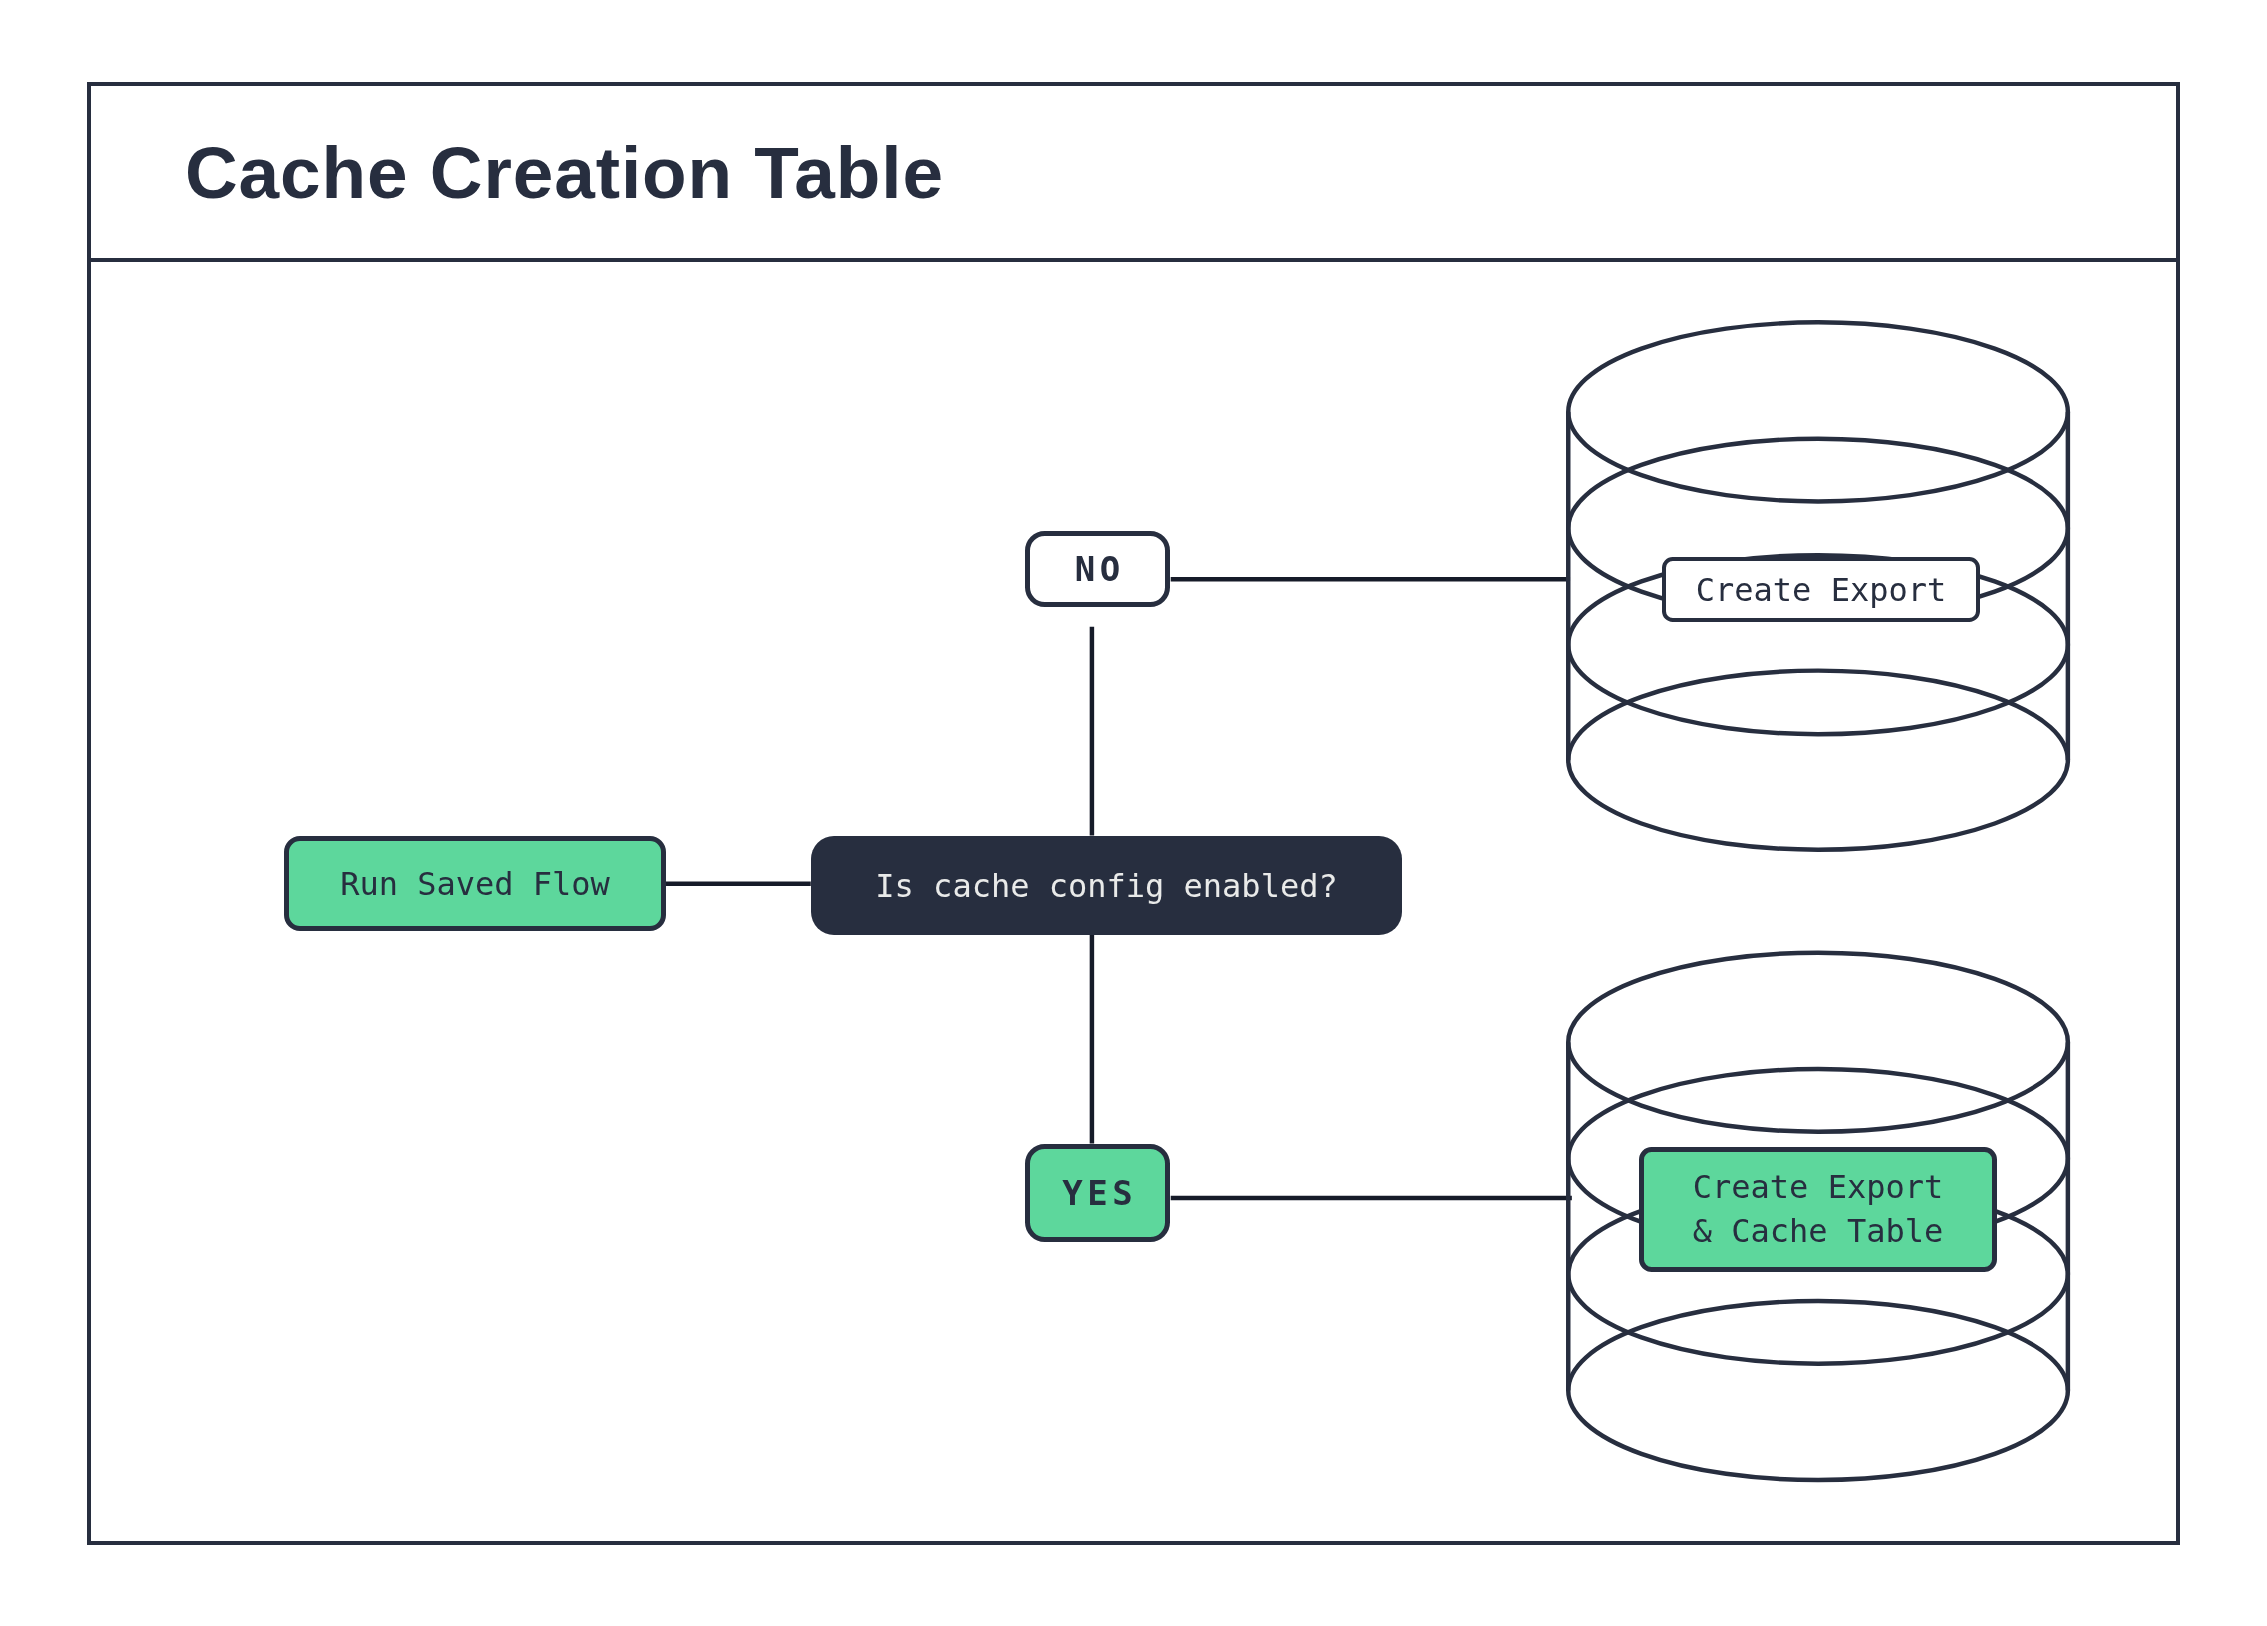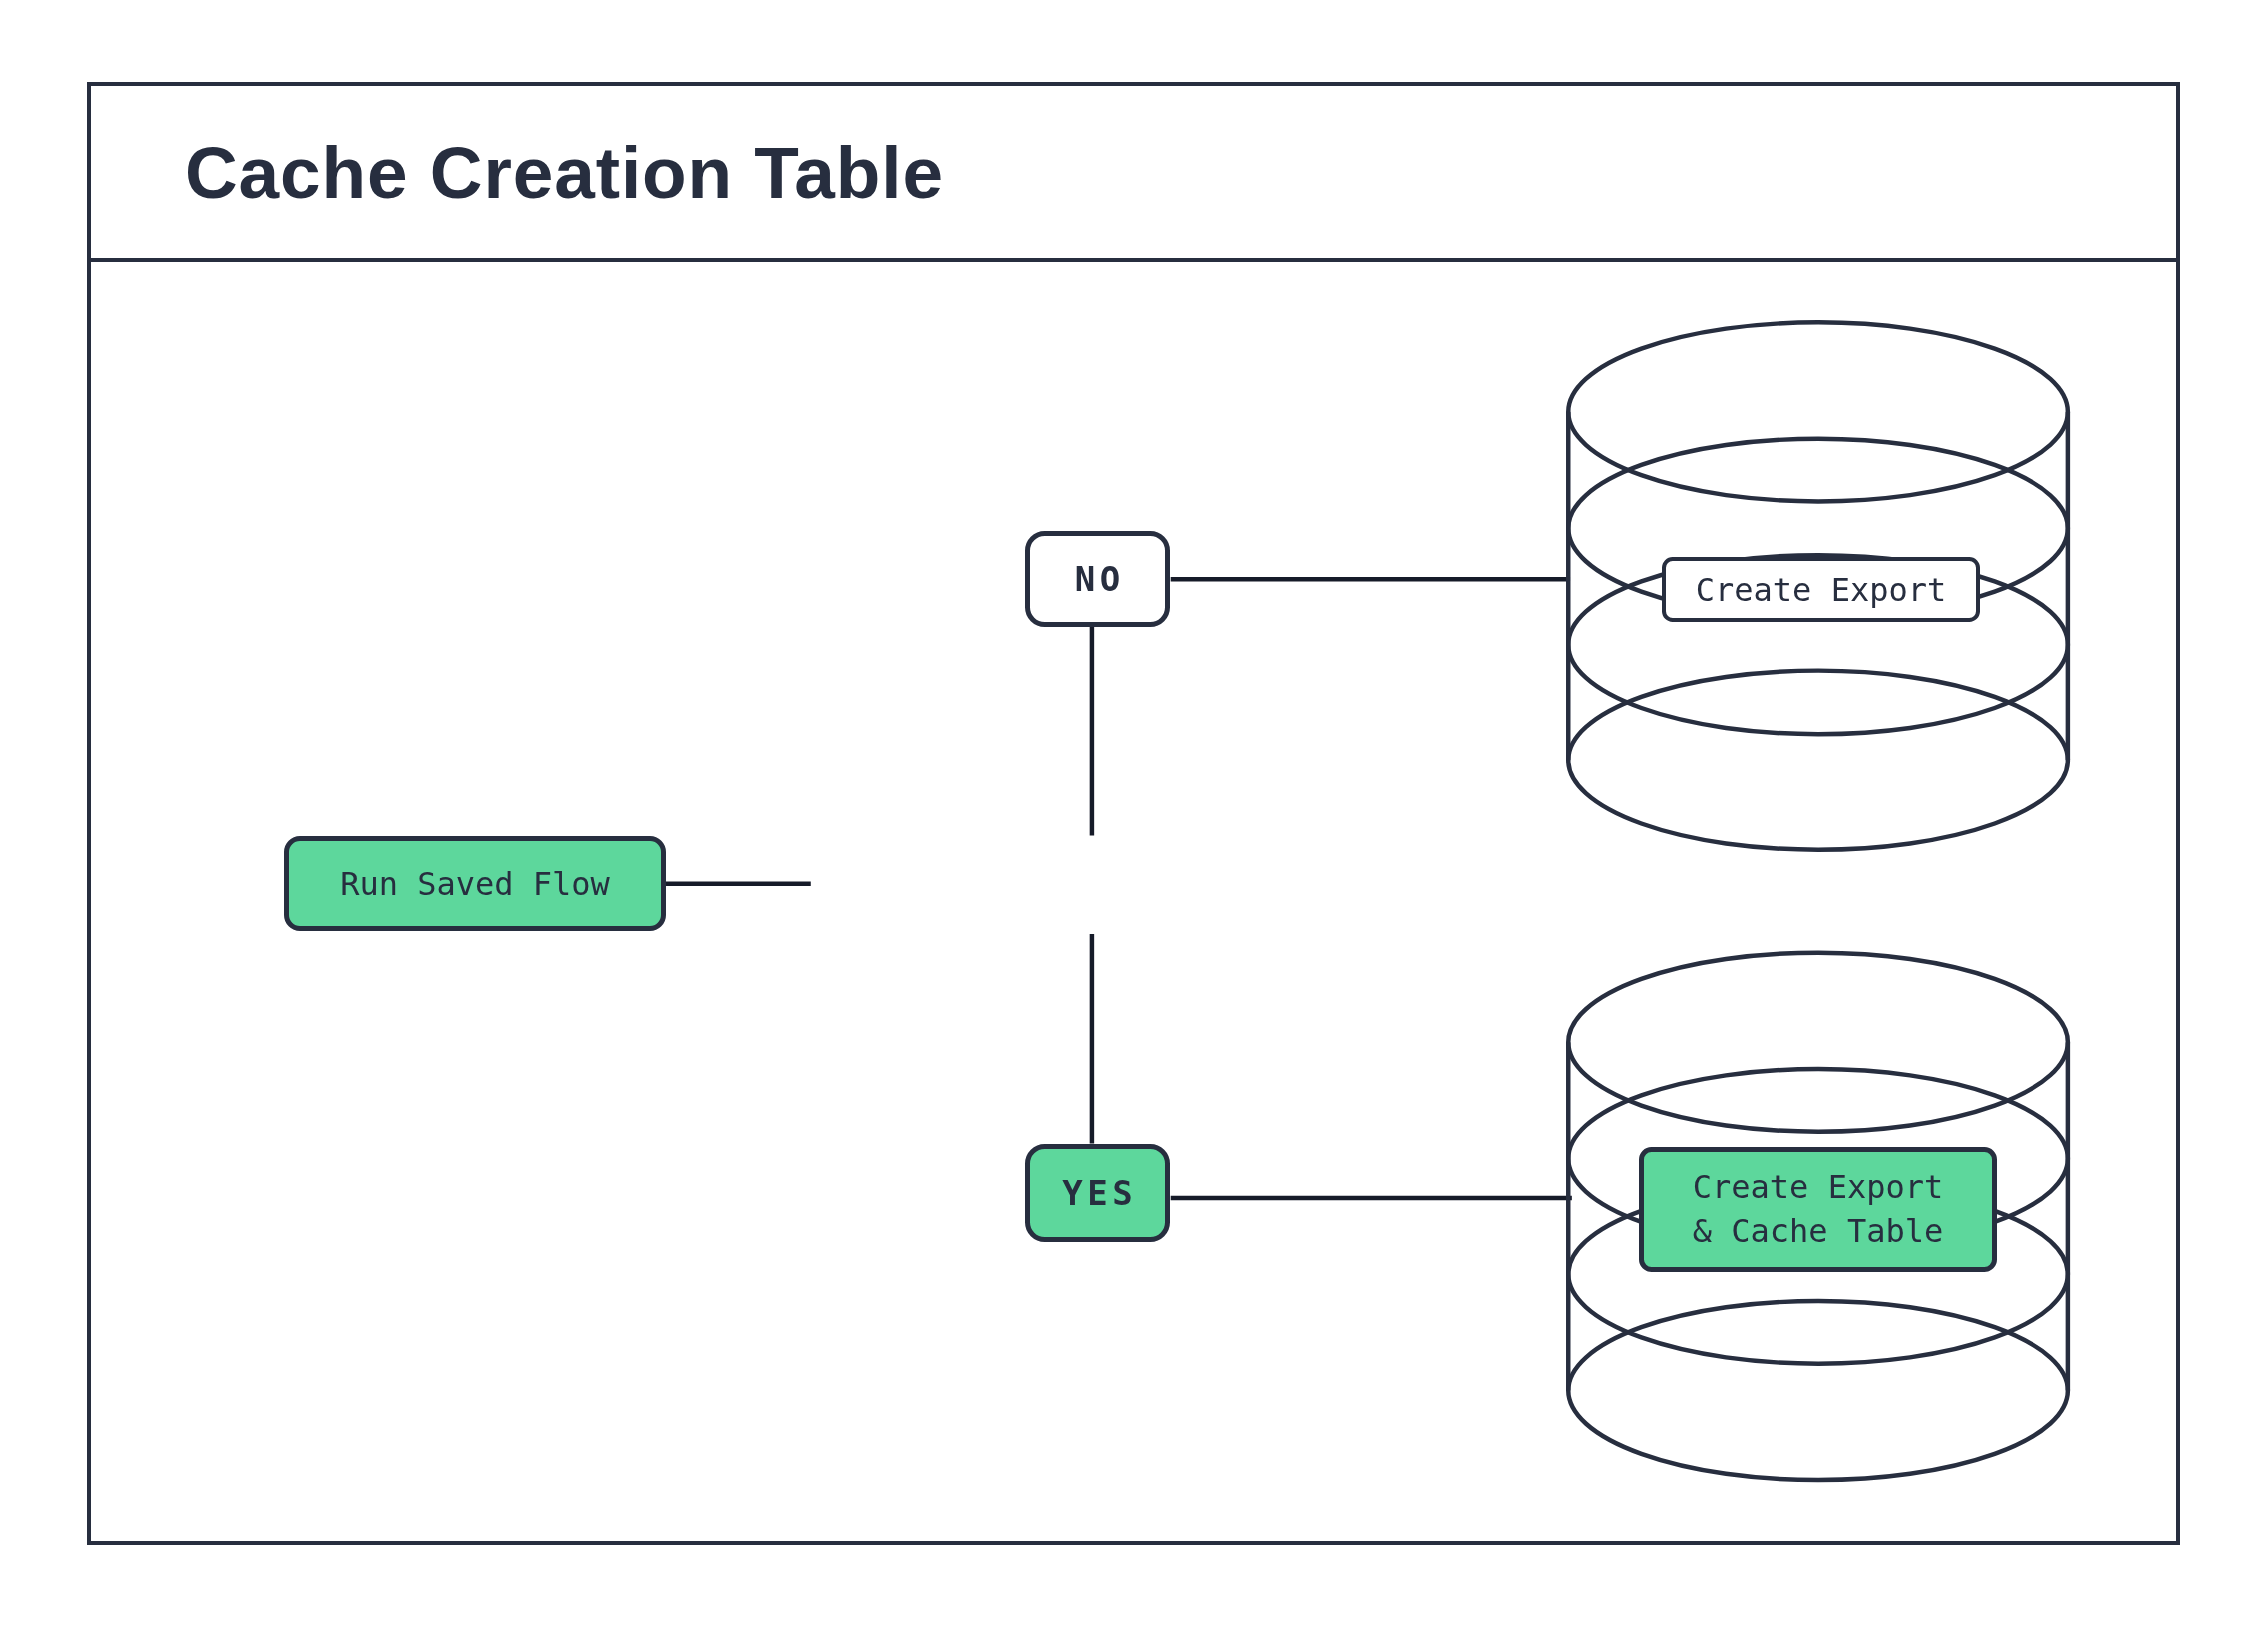--- a/index.html
+++ b/index.html
@@ -70,21 +70,21 @@
     font-size: 32px;
   }
   .node-decision {
     left: 811px; top: 836px; width: 591px; height: 99px;
     background: var(--ink, #272E3F);
     border-radius: 23px;
     color: var(--light-text, #E9EAE9);
     font-size: 32px;
   }
   .node-no {
-    left: 1025px; top: 531px; width: 145px; height: 96px;
+    left: 1025px; top: 531px; width: 145px; height: 76px;
     background: var(--white, #FFFFFF);
     border: 5.4px solid var(--ink, #272E3F);
     border-radius: 19.7px;
     font-size: 34px;
     font-weight: bold;
     letter-spacing: 4.5px;
     text-indent: 4.5px;
   }
   .node-yes {
     left: 1025px; top: 1144px; width: 145px; height: 98px;
@@ -157,20 +157,23 @@
       <ellipse class="cyl" cx="2030" cy="1423" rx="279" ry="100"></ellipse>
       <ellipse class="cyl" cx="2030" cy="1294" rx="279" ry="100"></ellipse>
       <ellipse class="cyl" cx="2030" cy="1164" rx="279" ry="100"></ellipse>
     </g>
   </svg>
 
   <div class="node node-start">
     <span>Run Saved Flow</span>
   </div>
 
+  <div class="node node-decision">
+    <span>Is cache config enabled?</span>
+  </div>
 
   <div class="node node-no">
     <span>NO</span>
   </div>
 
   <div class="node node-yes">
     <span>YES</span>
   </div>
 
   <div class="node node-export">

